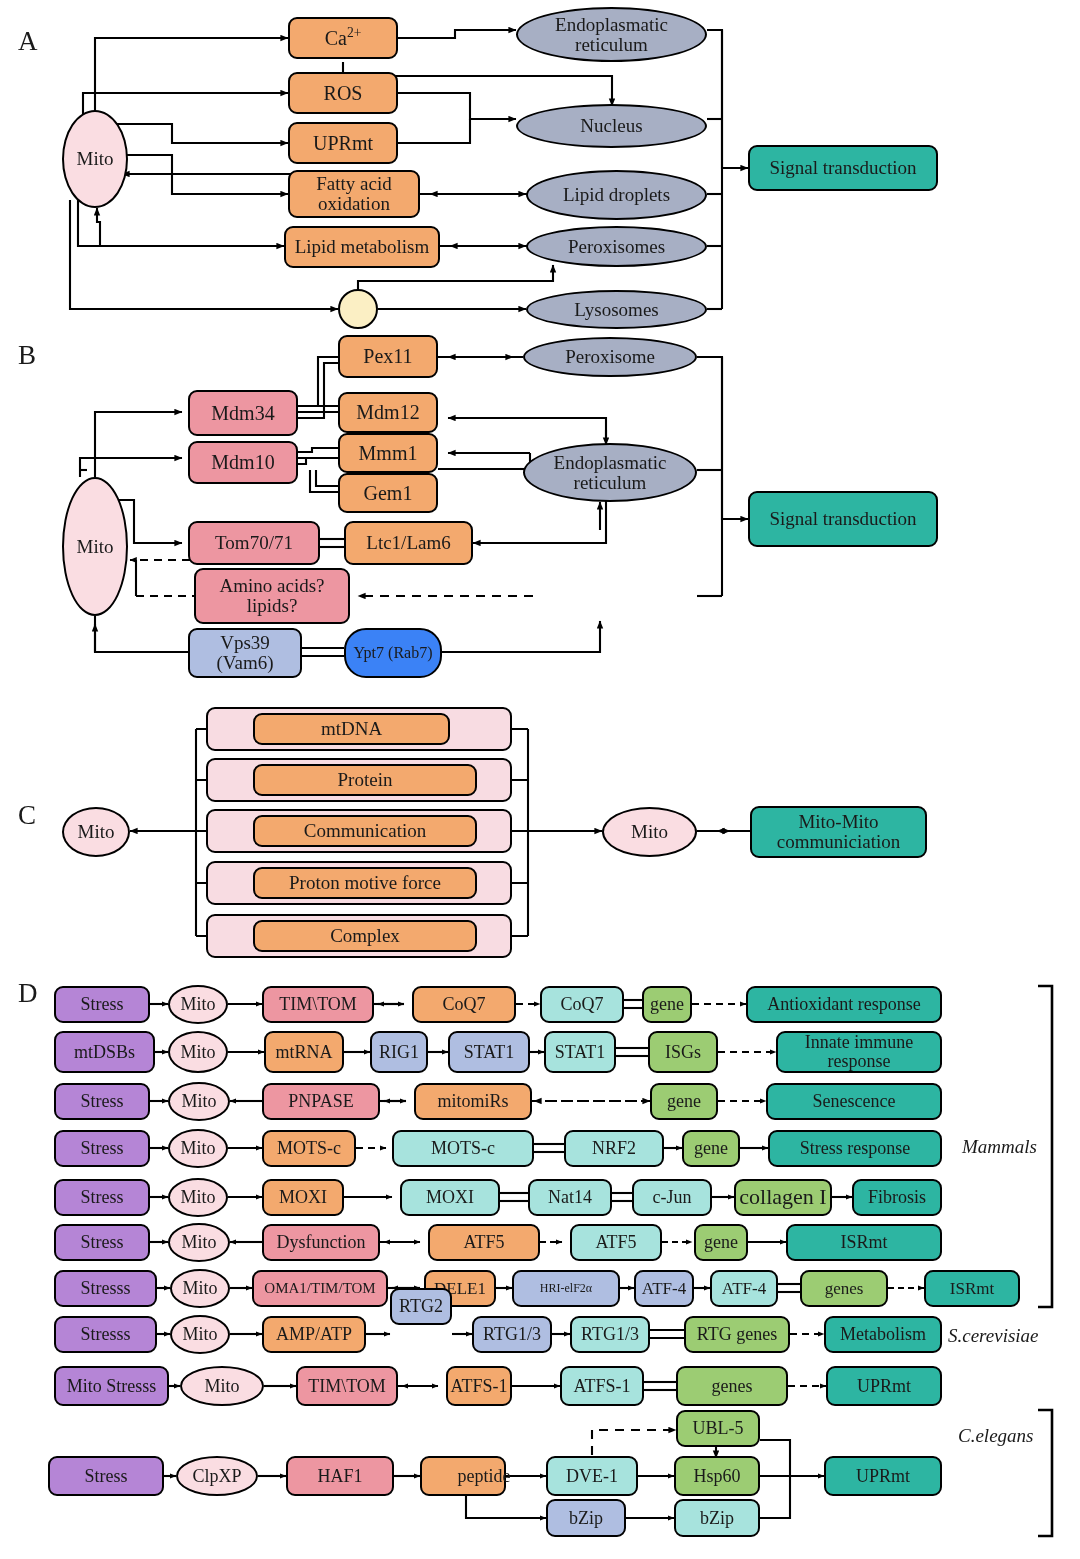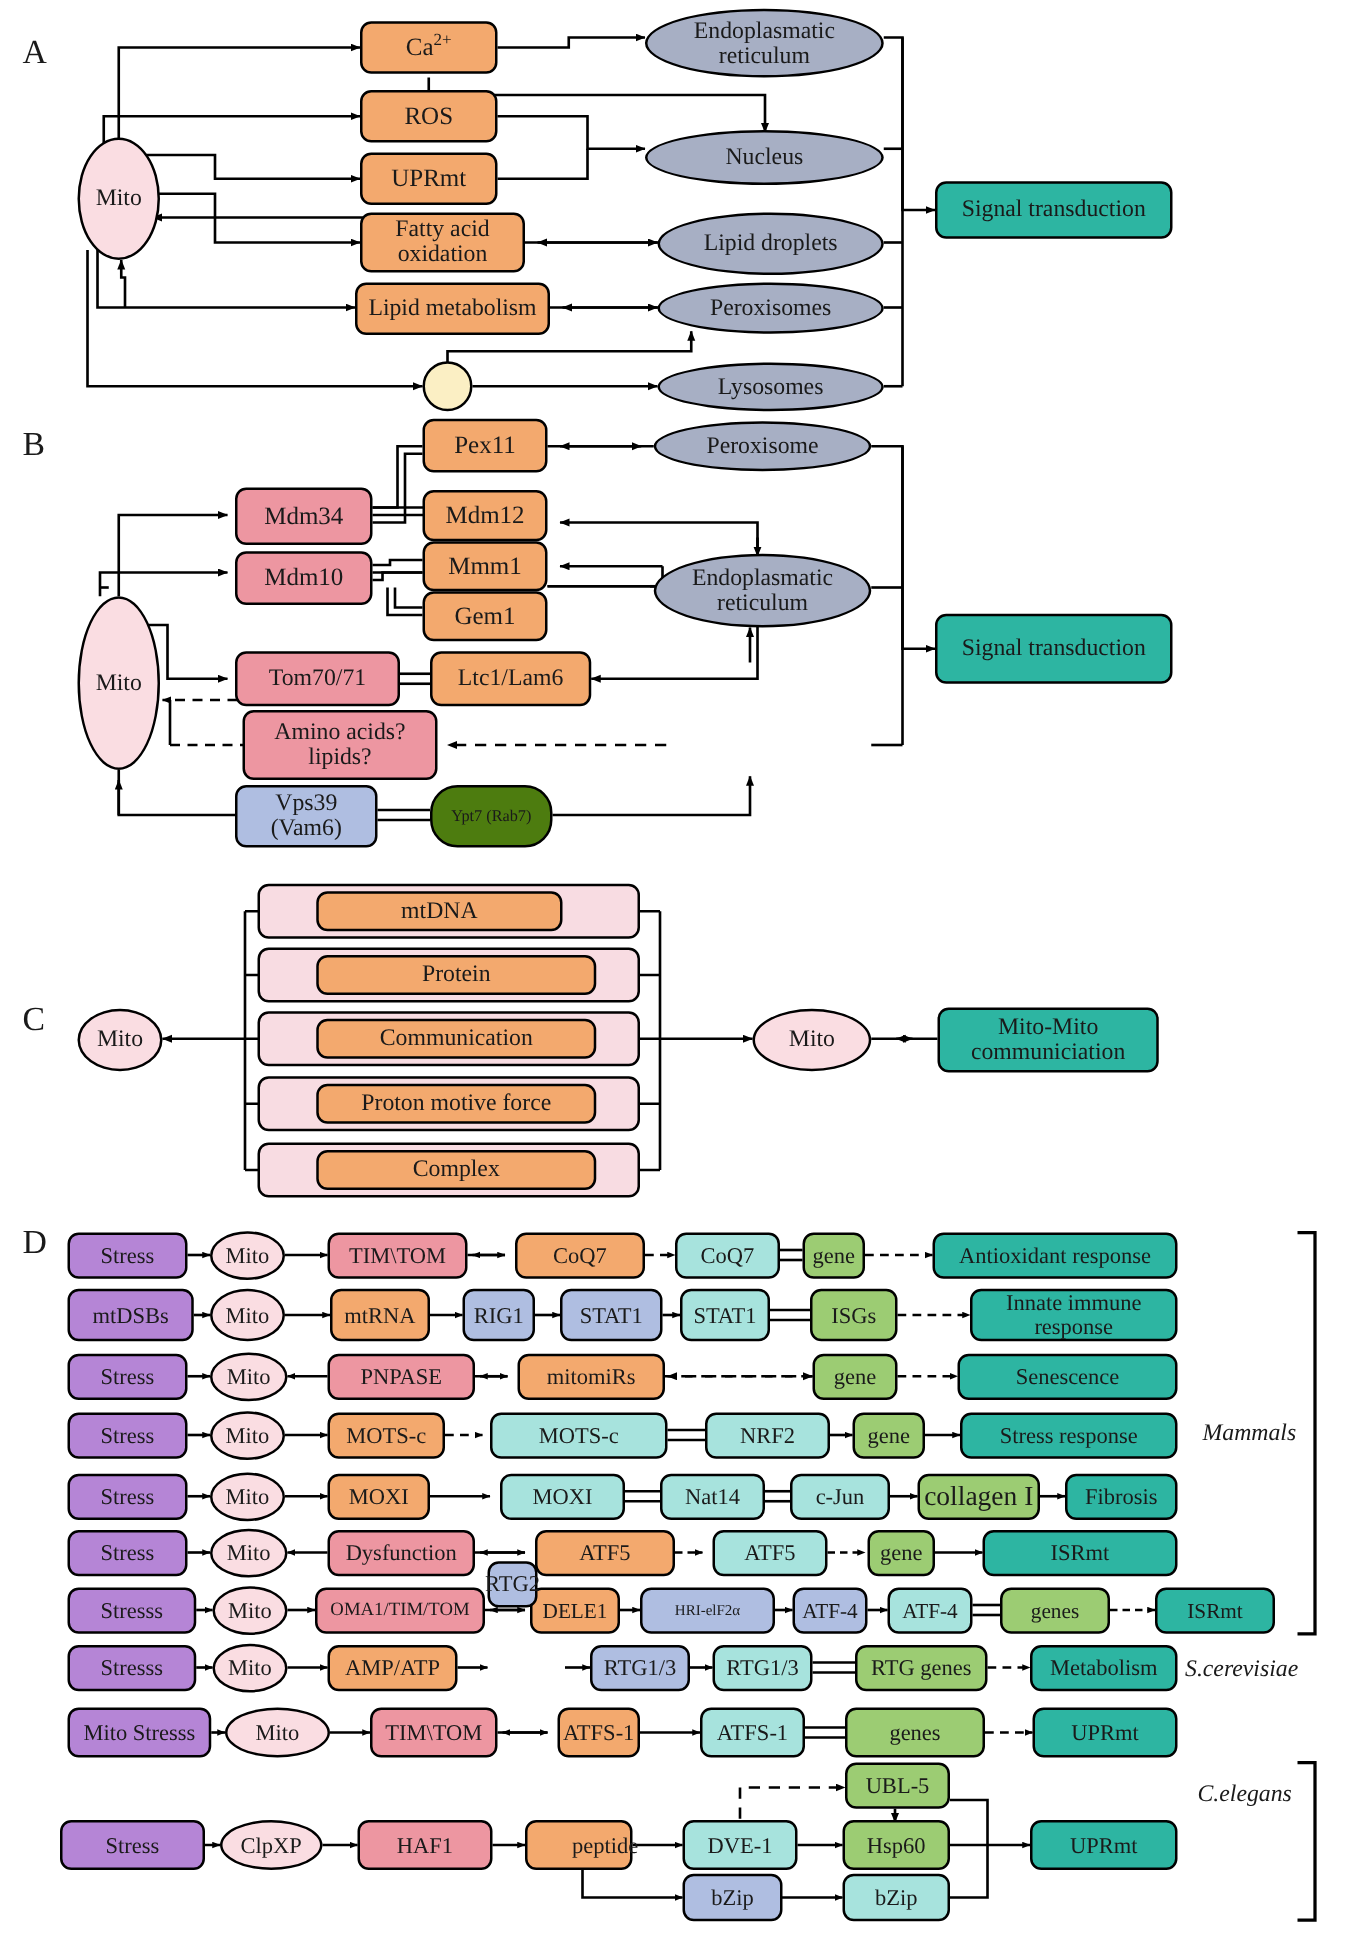--- a/index.html
+++ b/index.html
@@ -346,21 +346,21 @@
     </div>
 
 <div class="node rect" style="left:344px;top:521px;width:129px;height:44px;background:#F3A96E;font-size:19px;">
   <span>Ltc1/Lam6</span>
     </div>
 
 <div class="node rect" style="left:188px;top:628px;width:114px;height:50px;background:#AFBEE1;font-size:19px;">
   <span class="nwrap">Vps39 (Vam6)</span>
     </div>
 
-<div class="node rect" style="left:344px;top:628px;width:98px;height:50px;background:#4d7c0f;font-size:13px;border-radius:22px;">
+<div class="node rect" style="left:344px;top:628px;width:98px;height:50px;background:#3b82f6;font-size:16px;border-radius:22px;">
   <span class="nwrap">Ypt7 (Rab7)</span>
     </div>
 
 <div class="node ell" style="left:523px;top:337px;width:174px;height:40px;background:#A7AFC4;font-size:19px;">
   <span>Peroxisome</span>
     </div>
 
 <div class="node ell" style="left:523px;top:443px;width:174px;height:59px;background:#A7AFC4;font-size:19px;">
   <span class="nwrap">Endoplasmatic reticulum</span>
     </div>
@@ -576,21 +576,21 @@
 
 <div class="node rect" style="left:54px;top:1316px;width:103px;height:37px;background:#B585D6;font-size:18px;">
       <span>Stresss</span>
     </div>
 <div class="node ell" style="left:170px;top:1315px;width:60px;height:39px;background:#FADDE2;font-size:18px;">
       <span>Mito</span>
     </div>
 <div class="node rect" style="left:262px;top:1316px;width:104px;height:37px;background:#F3A96E;font-size:18px;">
       <span>AMP/ATP</span>
     </div>
-<div class="node rect" style="left:390px;top:1249px;width:40px;height:37px;background:#AFBEE1;font-size:18px;justify-content:center;">
+<div class="node rect" style="left:390px;top:1288px;width:62px;height:37px;background:#AFBEE1;font-size:18px;justify-content:center;">
       <span>RTG2</span>
     </div>
 <div class="node rect" style="left:472px;top:1316px;width:80px;height:37px;background:#AFBEE1;font-size:18px;">
       <span>RTG1/3</span>
     </div>
 <div class="node rect" style="left:570px;top:1316px;width:80px;height:37px;background:#A7E3DD;font-size:18px;">
       <span>RTG1/3</span>
     </div>
 <div class="node rect" style="left:684px;top:1316px;width:106px;height:37px;background:#9CCC73;font-size:18px;">
       <span>RTG genes</span>

